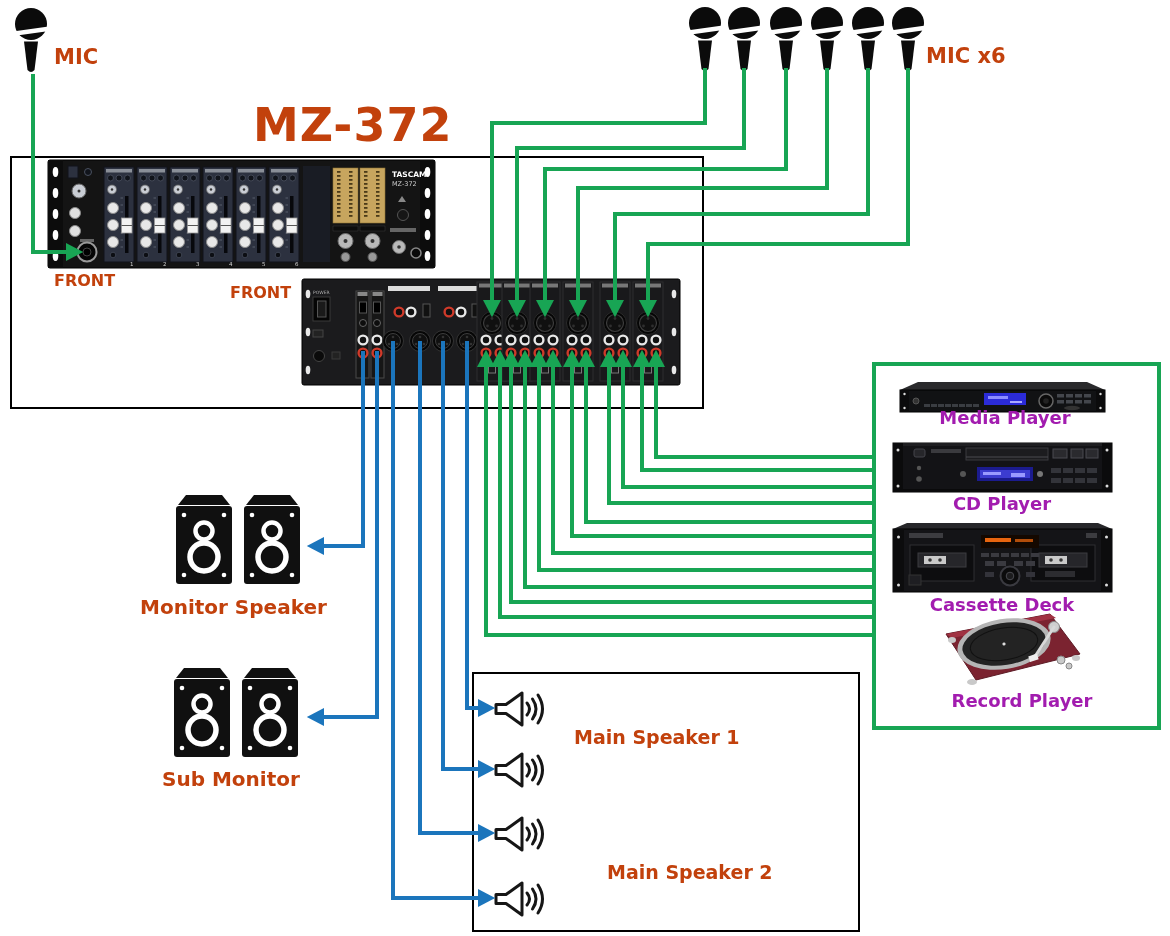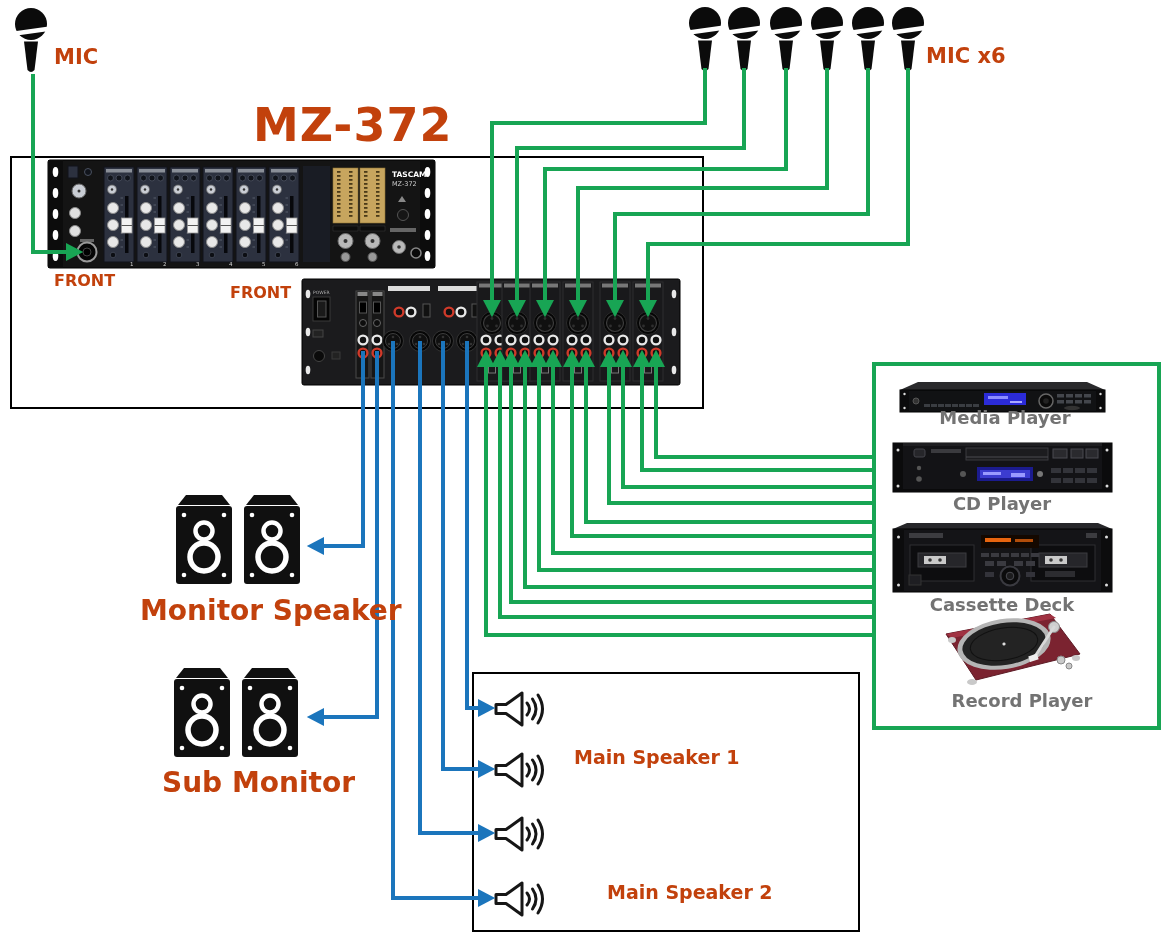--- a/index.html
+++ b/index.html
@@ -4,23 +4,23 @@
 <style>
   html,body{margin:0;padding:0;background:#fff;}
   #canvas{position:relative;width:1170px;height:936px;background:#fff;overflow:hidden;
           font-family:"DejaVu Sans",sans-serif;}
   .box{position:absolute;border:2px solid #000;background:transparent;}
   #player-box{border:4px solid #18a554;}
   .label{position:absolute;font-weight:bold;color:#c2410c;white-space:nowrap;line-height:1.1;}
   .lbl-big{font-size:21px;}
   .lbl-title{font-size:46px;letter-spacing:1px;}
   .lbl-panel{font-size:16px;}
-  .lbl-spk{font-size:28px;}
-  .lbl-main{font-size:19px;margin-top:20px;}
-  .lbl-dev{position:absolute;font-weight:bold;color:#737373;font-size:18px;text-align:center;white-space:nowrap;}
+  .lbl-spk{font-size:20px;}
+  .lbl-main{font-size:19px;}
+  .lbl-dev{position:absolute;font-weight:bold;color:#a21caf;font-size:18px;text-align:center;white-space:nowrap;}
   svg{position:absolute;left:0;top:0;}
 </style>
 </head>
 <body>
 
 <div id="canvas">
 
   <div class="box" style="left:10px;top:156px;width:690px;height:249px;"></div>
   <div class="box" style="left:472px;top:672px;width:384px;height:256px;"></div>
   <div class="box" id="player-box" style="left:872px;top:362px;width:281px;height:360px;"></div>

